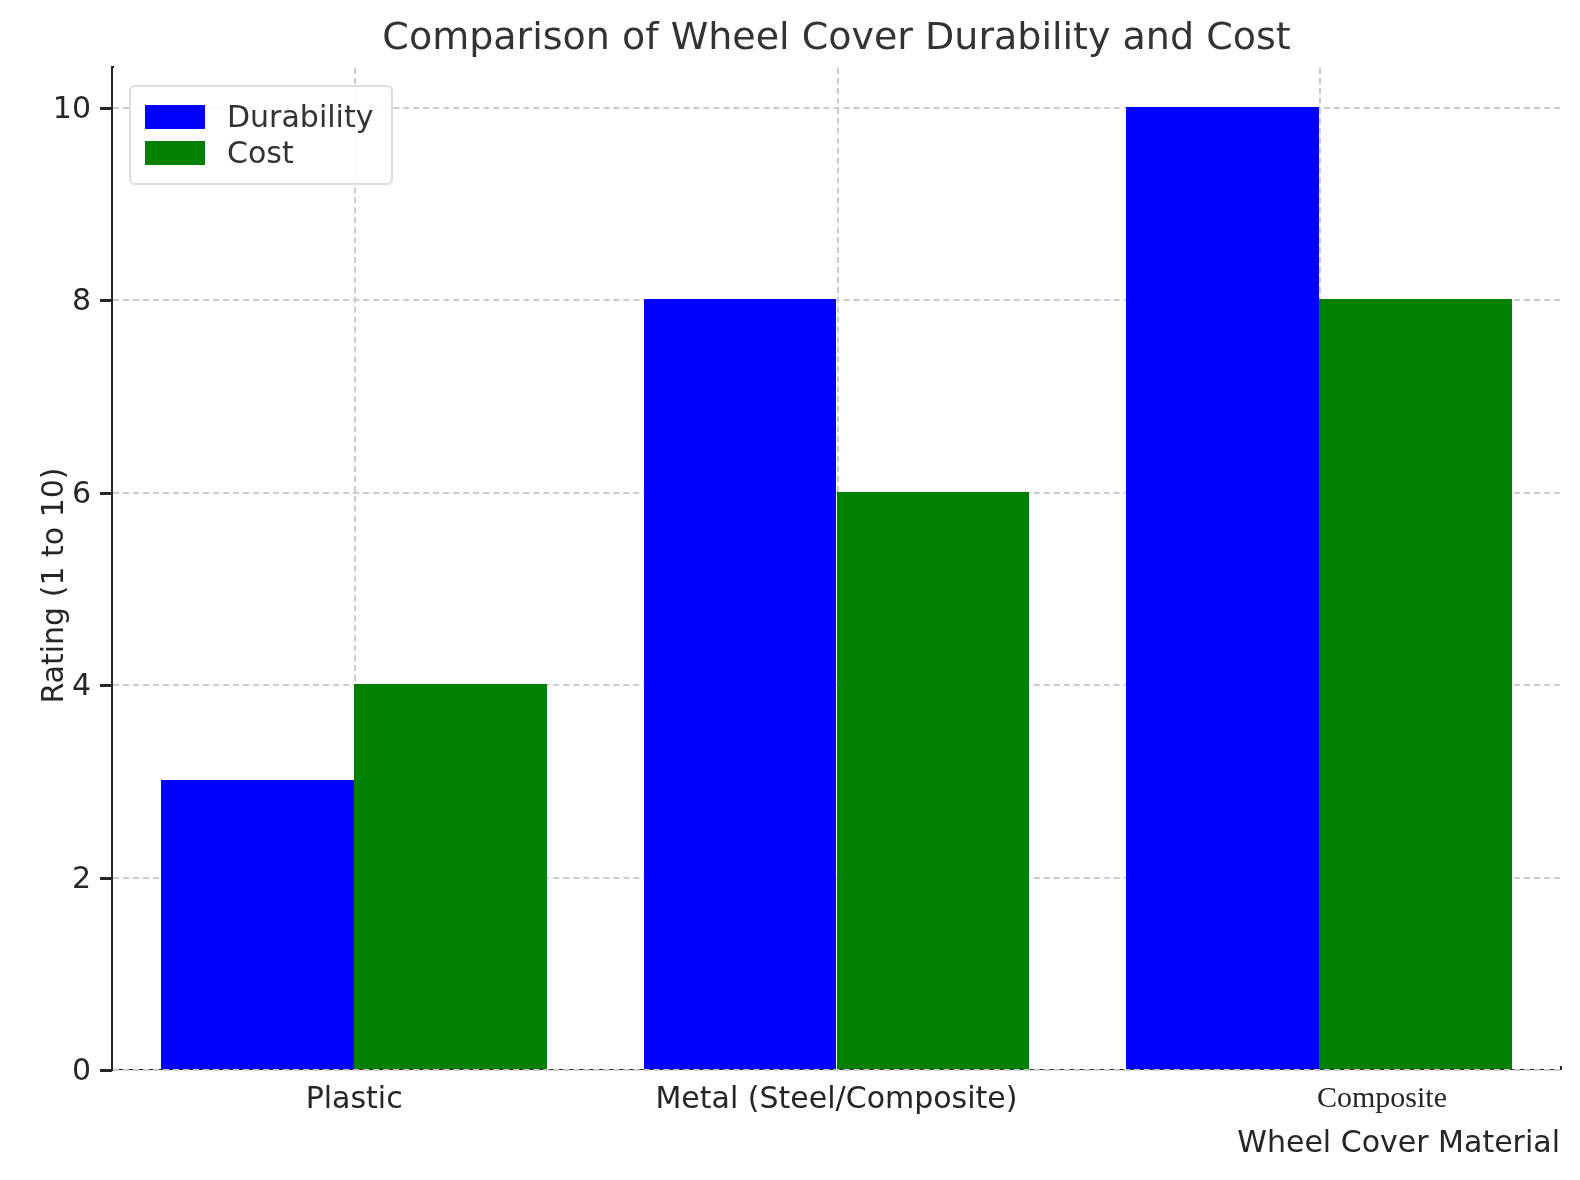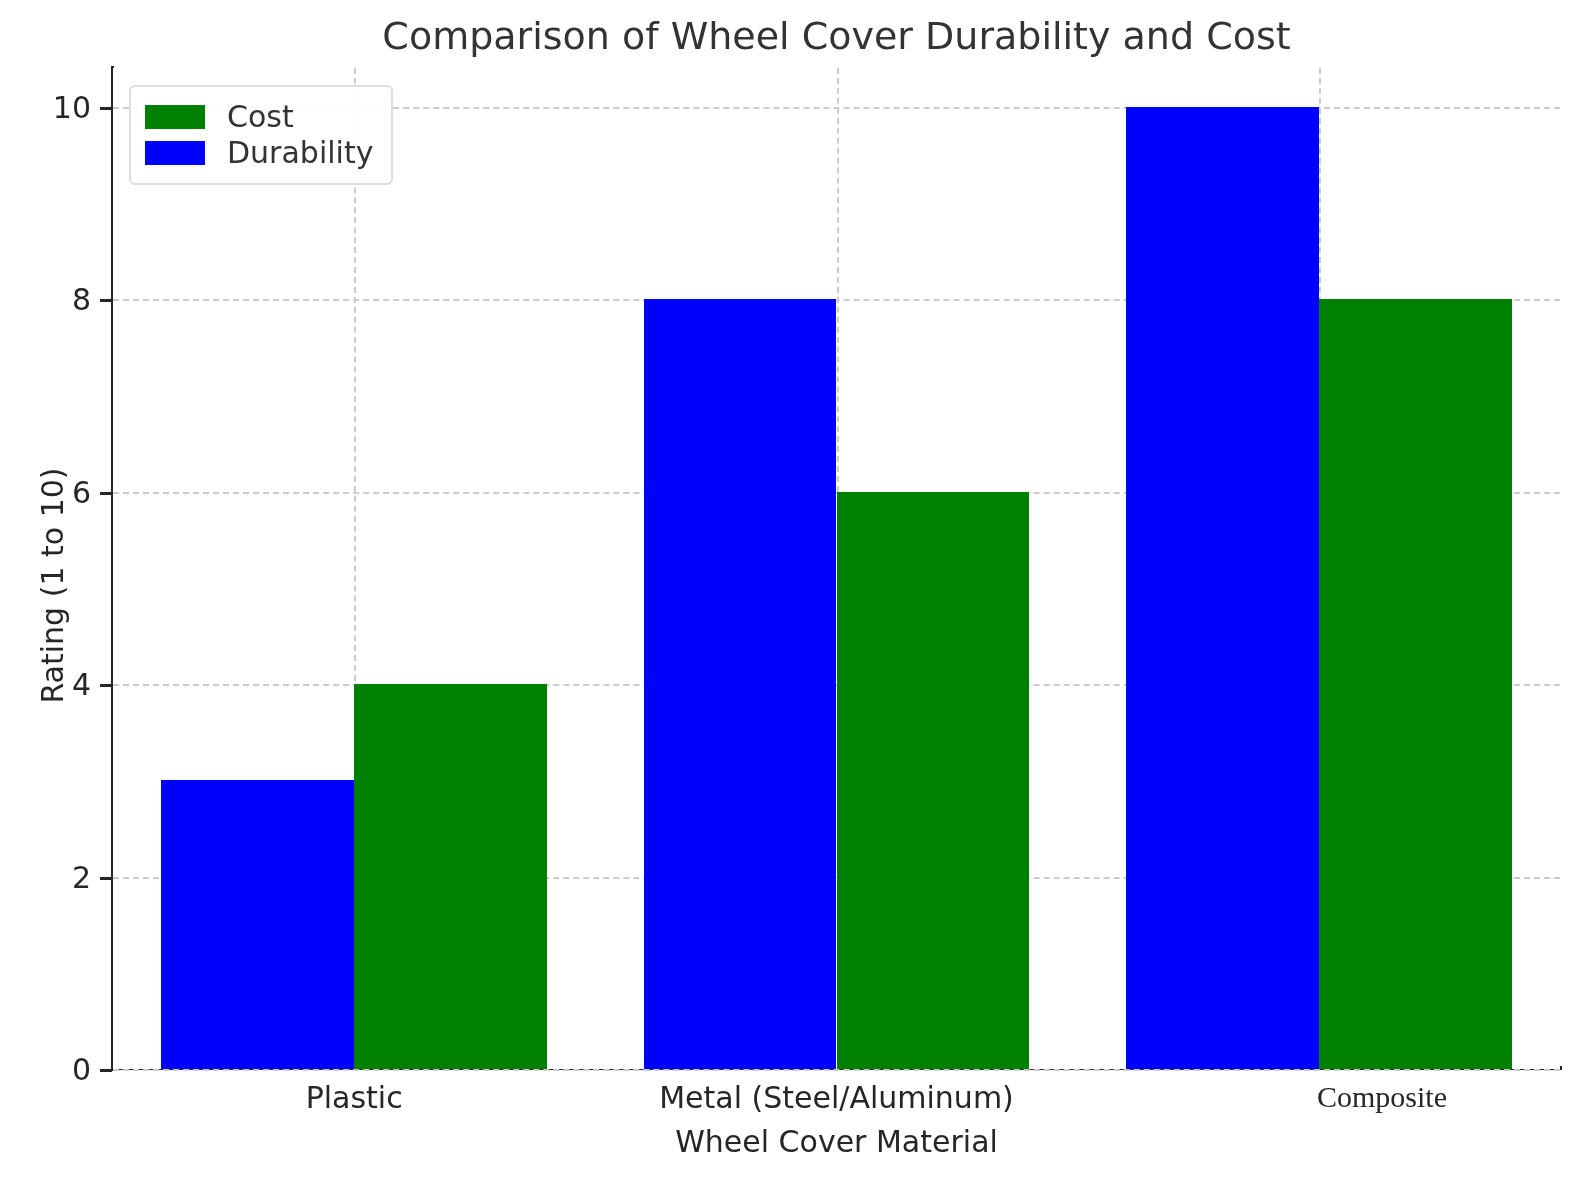--- a/index.html
+++ b/index.html
@@ -106,21 +106,21 @@
     font-size: 30px;
     color: #262626;
     white-space: nowrap;
     transform: translateX(-50%);
   }
   #xlabel {
     position: absolute;
     left: 113px;
     top: 1124px;
     width: 1447px;
-    text-align: center;
+    text-align: right;
     font-size: 30px;
     color: #262626;
     white-space: nowrap;
   }
   #ylabel {
     position: absolute;
     left: -248px;
     top: 568px;
     width: 600px;
     text-align: center;
@@ -206,28 +206,28 @@
       <div class="ytick-label" style="top: 684px;">4</div>
       <div class="ytick-mark" style="top: 491.5px;"></div>
       <div class="ytick-label" style="top: 491.5px;">6</div>
       <div class="ytick-mark" style="top: 299px;"></div>
       <div class="ytick-label" style="top: 299px;">8</div>
       <div class="ytick-mark" style="top: 106.5px;"></div>
       <div class="ytick-label" style="top: 106.5px;">10</div>
     </div>
   <div id="xticks-layer">
       <div class="xtick-label" style="left: 354.167px;">Plastic</div>
-      <div class="xtick-label" style="left: 836.5px;">Metal (Steel/Aluminum)</div>
+      <div class="xtick-label" style="left: 836.5px;">Metal (Steel/Composite)</div>
       <div class="xtick-label" style="left: 1382px; font-family: Liberation Serif, serif;">Composite</div>
     </div>
 
   <div id="legend">
+    <div class="legend-row">
+      <span class="legend-swatch" style="background: rgb(0, 0, 255);"></span>
+      <span class="legend-text">Durability</span>
+    </div>
     <div class="legend-row">
       <span class="legend-swatch" style="background: rgb(0, 128, 0);"></span>
       <span class="legend-text">Cost</span>
     </div>
-    <div class="legend-row">
-      <span class="legend-swatch" style="background: rgb(0, 0, 255);"></span>
-      <span class="legend-text">Durability</span>
-    </div>
   </div>
 
 </div>
 
 </body></html>

